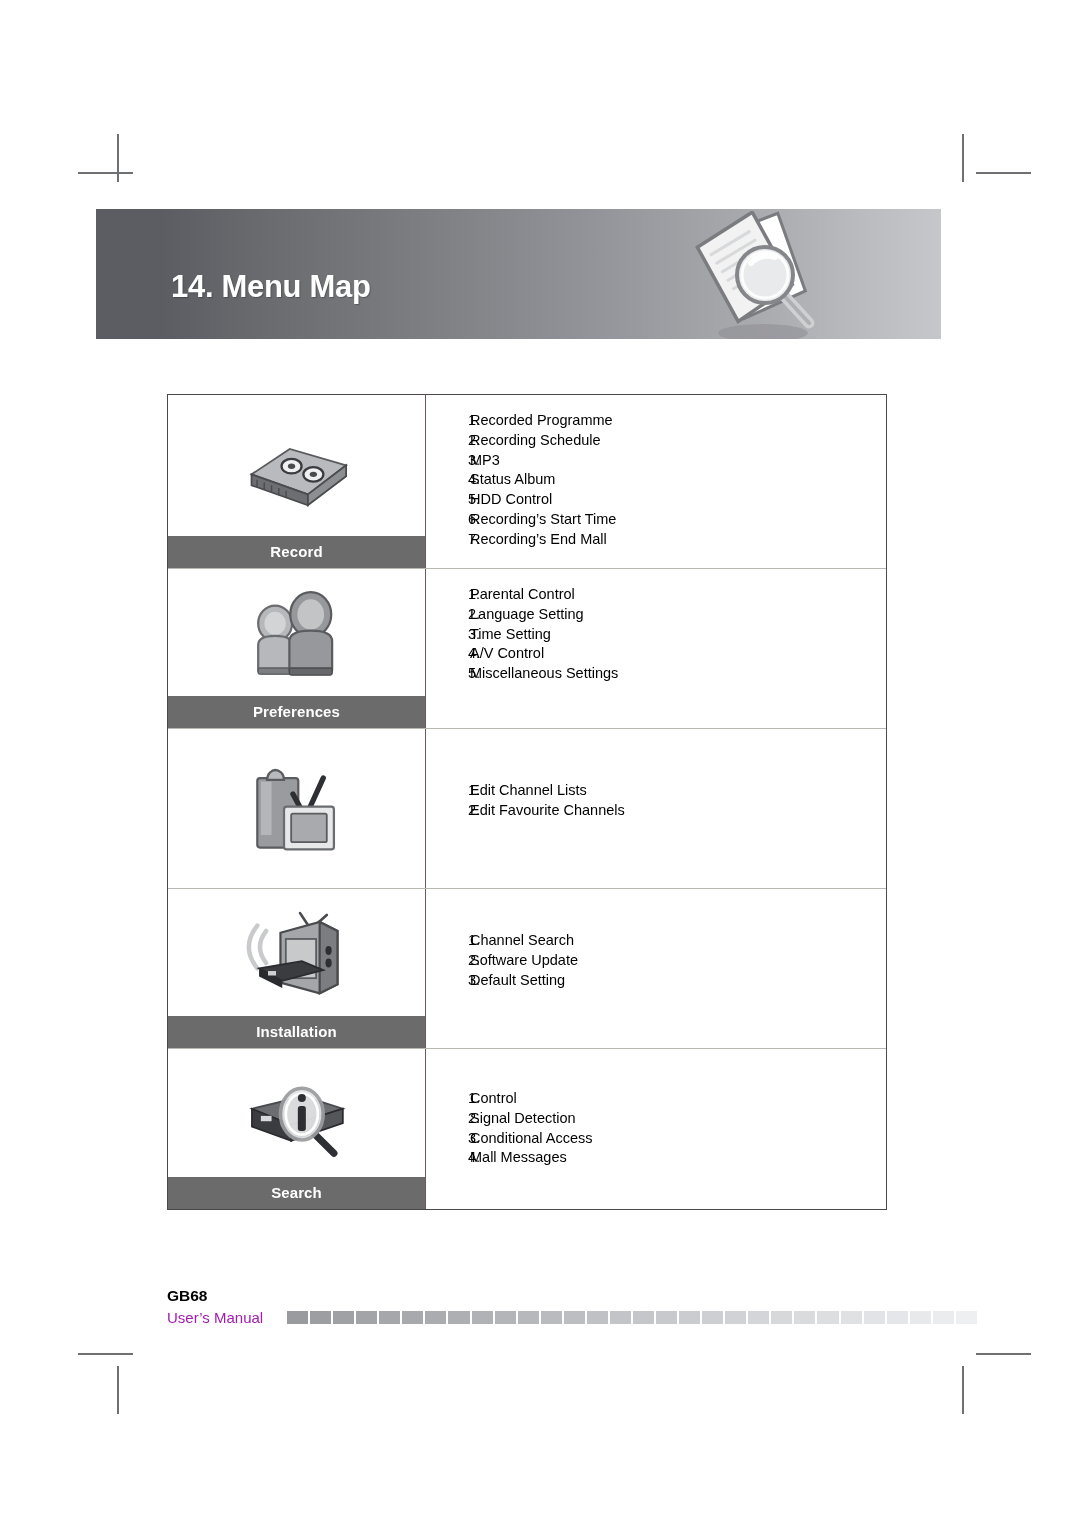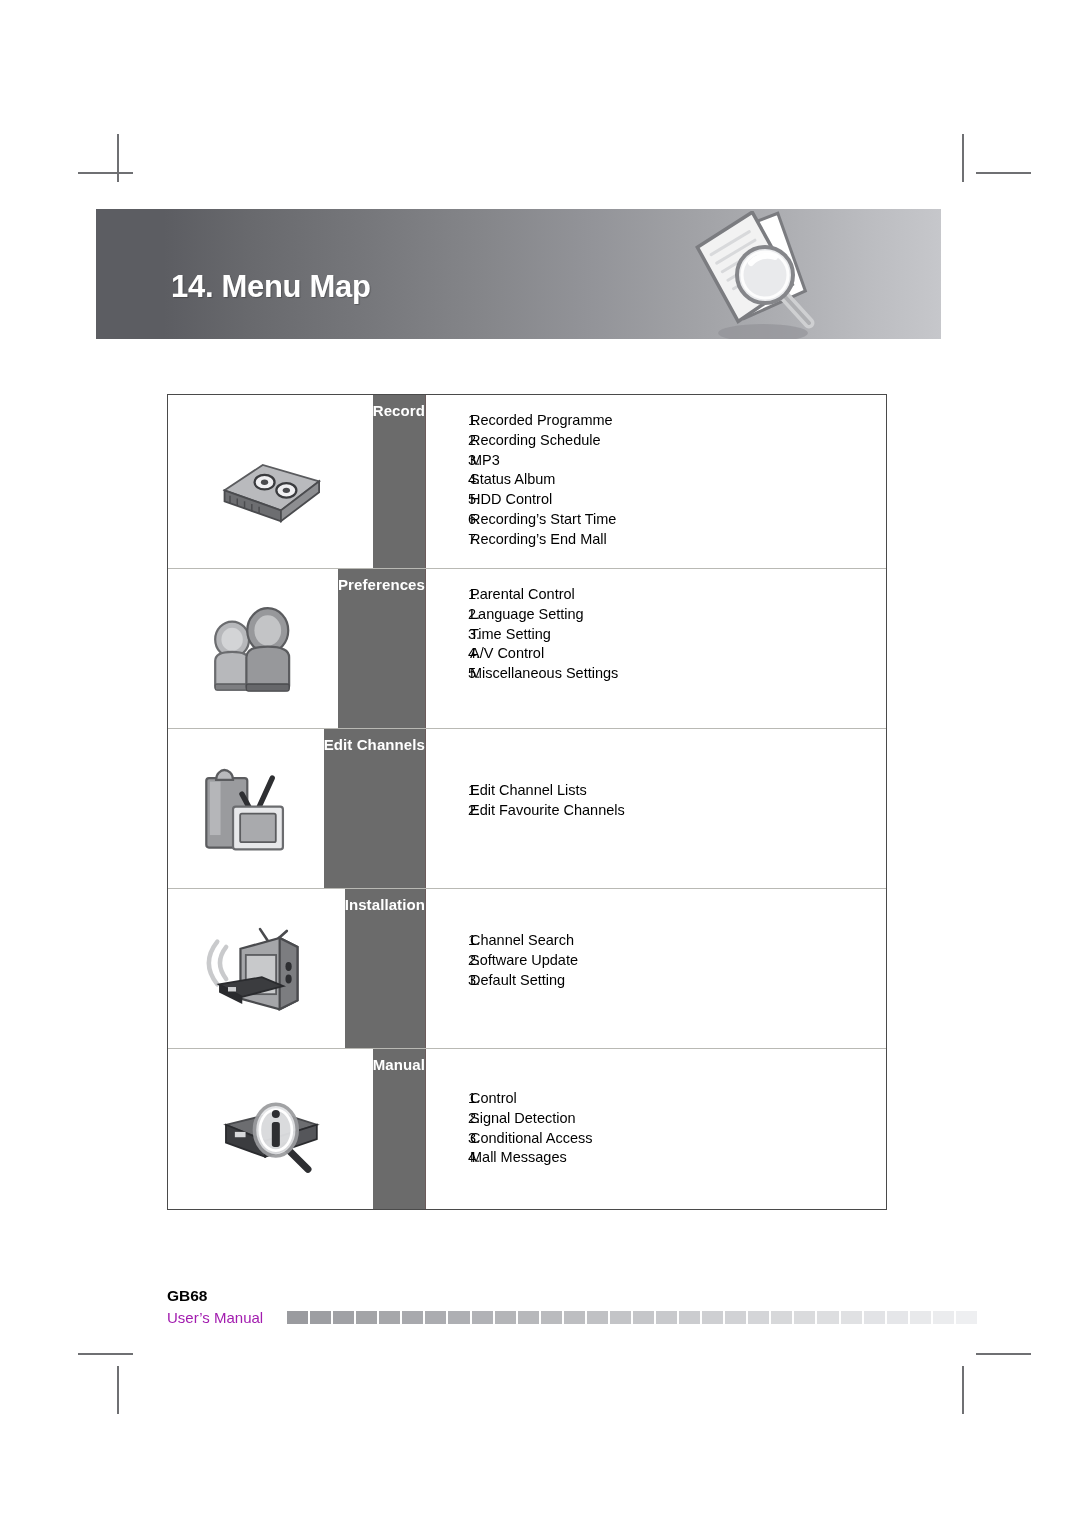--- a/index.html
+++ b/index.html
@@ -88,21 +88,21 @@
     box-sizing: border-box;
   }
   .menu-row:last-child {
     border-bottom: none;
   }
   .icon-col {
     width: 258px;
     box-sizing: border-box;
     border-right: 1px solid #6b5a5a;
     display: flex;
-    flex-direction: row;
+    flex-direction: column;
     justify-content: flex-end;
     background: #ffffff;
     flex: 0 0 258px;
   }
   .icon-box {
     flex: 1 1 auto;
     display: flex;
     align-items: center;
     justify-content: center;
     padding: 8px 0 4px 0;
@@ -320,21 +320,20 @@
       <div class="icon-box">
         <svg viewBox="0 0 140 110" width="125" height="98">
           <rect x="26" y="18" width="46" height="78" rx="3" fill="#9a9b9e" stroke="#5b5c5f" stroke-width="2.5"></rect>
           <rect x="30" y="22" width="12" height="60" fill="#b5b6b9"></rect>
           <path d="M40 12 q6 -6 13 0 q3 3 3 8 l-19 0 q0 -5 3 -8 Z" fill="#b9babd" stroke="#5b5c5f" stroke-width="2.5"></path>
           <polyline points="66,36 80,62 100,18" fill="none" stroke="#2e2f32" stroke-width="6" stroke-linecap="round" stroke-linejoin="round"></polyline>
           <rect x="56" y="50" width="56" height="48" rx="3" fill="#e7e8ea" stroke="#6b6c6f" stroke-width="2.5"></rect>
           <rect x="64" y="58" width="40" height="32" rx="2" fill="#a9aaad" stroke="#5b5c5f" stroke-width="2"></rect>
         </svg>
       </div>
-      <div class="cat-label">Edit Channels</div>
     </div>
     <div class="items-col" style="padding-top:52px;">
       <div class="item-line">
         <span class="item-num">1.</span>
         <span class="item-text">Edit Channel Lists</span>
       </div>
       <div class="item-line">
         <span class="item-num">2.</span>
         <span class="item-text">Edit Favourite Channels</span>
       </div>
@@ -389,21 +388,21 @@
           <polygon points="20,48 64,66 64,84 20,68" fill="#3b3c3f" stroke="#2a2b2e" stroke-width="2"></polygon>
           <polygon points="64,66 122,48 122,64 64,84" fill="#55565a" stroke="#2a2b2e" stroke-width="2"></polygon>
           <rect x="30" y="56" width="12" height="6" fill="#d8d9db"></rect>
           <line x1="86" y1="72" x2="112" y2="98" stroke="#2e2f32" stroke-width="8" stroke-linecap="round"></line>
           <ellipse cx="76" cy="54" rx="24" ry="29" fill="#e3e4e6" stroke="#9a9b9e" stroke-width="4" opacity="0.93"></ellipse>
           <ellipse cx="76" cy="54" rx="18" ry="23" fill="none" stroke="#ffffff" stroke-width="3"></ellipse>
           <circle cx="76" cy="36" r="4.5" fill="#2e2f32"></circle>
           <rect x="71.5" y="45" width="9" height="28" rx="3" fill="#2e2f32"></rect>
         </svg>
       </div>
-      <div class="cat-label">Manual</div>
+      <div class="cat-label">Search</div>
     </div>
     <div class="items-col" style="padding-top:40px;">
       <div class="item-line">
         <span class="item-num">1.</span>
         <span class="item-text">Control</span>
       </div>
       <div class="item-line">
         <span class="item-num">2.</span>
         <span class="item-text">Signal Detection</span>
       </div>

